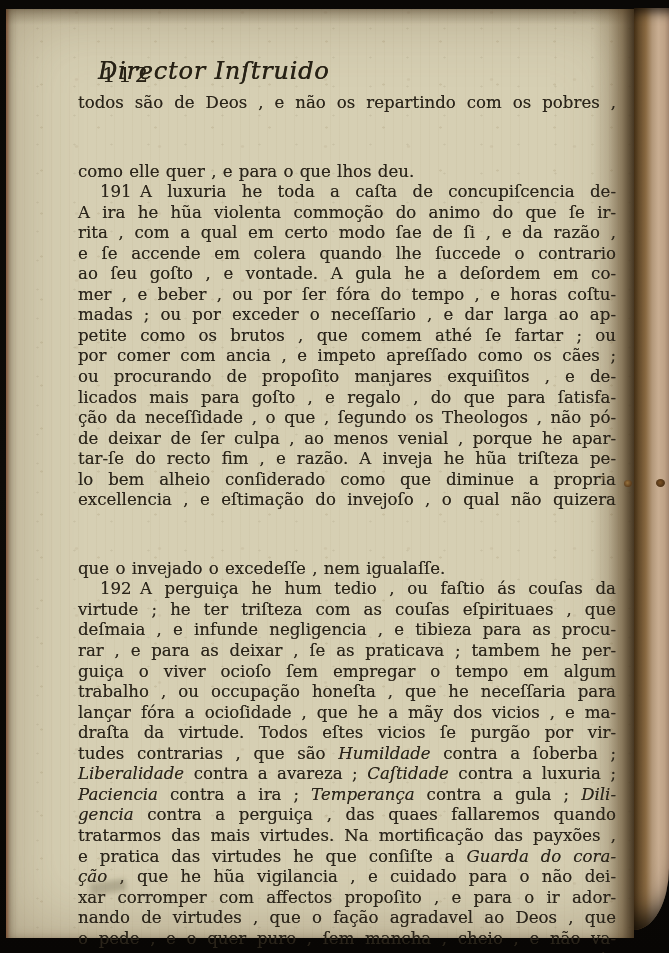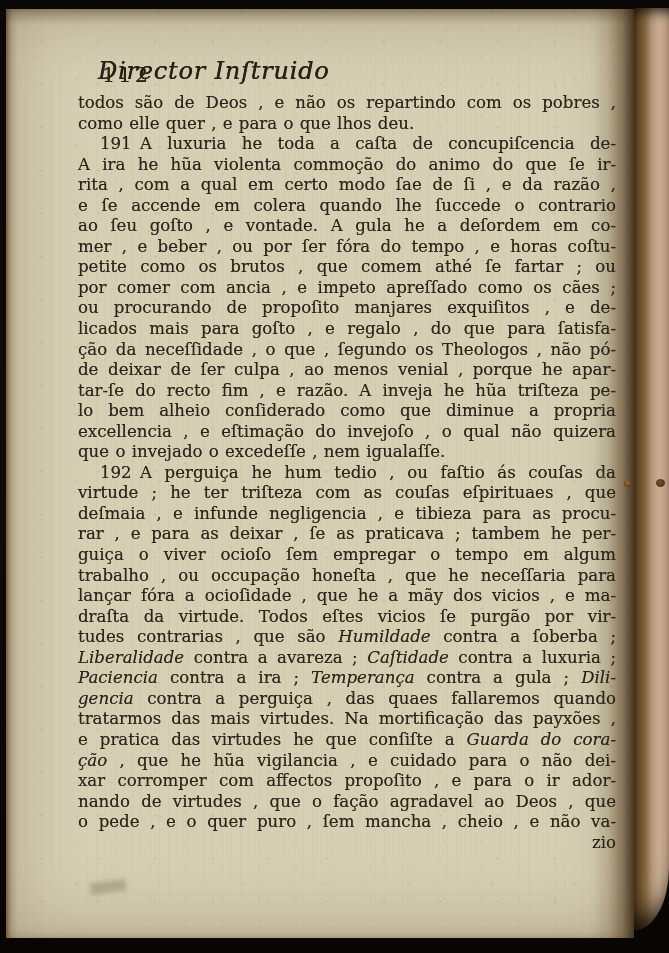--- a/index.html
+++ b/index.html
@@ -72,21 +72,21 @@
     text-shadow:.3px 0 0 rgba(39,33,21,.85), 0 0 .6px rgba(39,33,21,.45);
   }
   
   .textblock{
     position:absolute;left:72px;top:84px;width:538px;
     font-size:16.6px;line-height:20.55px;color:#2a241a;
     word-spacing:1px;
     text-shadow:0 0 .6px rgba(42,36,26,.55);
   }
   .line{text-align:justify;text-align-last:justify;-moz-text-align-last:justify;}
-  .line.a-left{text-align-last:left;-moz-text-align-last:left;}
+  .line.a-left{text-align-last:left;margin-top:48px;-moz-text-align-last:left;}
   .line.a-right{text-align:left;text-align-last:right;-moz-text-align-last:right;}
   .line.indent{text-indent:22px;}
   .line i{font-style:italic;}
   .catchword{margin-top:0;}
 </style>
 </head>
 <body>
 
 <div id="screen">
 
@@ -101,20 +101,21 @@
     <div class="textblock">
 
     <div class="line"><span>todos são de Deos , e não os repartindo com os pobres ,</span></div>
         <div class="line a-left"><span>como elle quer , e para o que lhos deu.</span></div>
         <div class="line indent"><span>191 A luxuria he toda a caſta de concupiſcencia de-</span></div>
         <div class="line"><span>A ira he hũa violenta commoção do animo do que ſe ir-</span></div>
         <div class="line"><span>rita , com a qual em certo modo ſae de ſi , e da razão ,</span></div>
         <div class="line"><span>e ſe accende em colera quando lhe ſuccede o contrario</span></div>
         <div class="line"><span>ao ſeu goſto , e vontade. A gula he a deſordem em co-</span></div>
         <div class="line"><span>mer , e beber , ou por ſer fóra do tempo , e horas coſtu-</span></div>
+        <div class="line"><span>madas ; ou por exceder o neceſſario , e dar larga ao ap-</span></div>
         <div class="line"><span>petite como os brutos , que comem athé ſe fartar ; ou</span></div>
         <div class="line"><span>por comer com ancia , e impeto apreſſado como os cães ;</span></div>
         <div class="line"><span>ou procurando de propoſito manjares exquiſitos , e de-</span></div>
         <div class="line"><span>licados mais para goſto , e regalo , do que para ſatisfa-</span></div>
         <div class="line"><span>ção da neceſſidade , o que , ſegundo os Theologos , não pó-</span></div>
         <div class="line"><span>de deixar de ſer culpa , ao menos venial , porque he apar-</span></div>
         <div class="line"><span>tar-ſe do recto fim , e razão. A inveja he hũa triſteza pe-</span></div>
         <div class="line"><span>lo bem alheio conſiderado como que diminue a propria</span></div>
         <div class="line"><span>excellencia , e eſtimação do invejoſo , o qual não quizera</span></div>
         <div class="line a-left"><span>que o invejado o excedeſſe , nem igualaſſe.</span></div>

